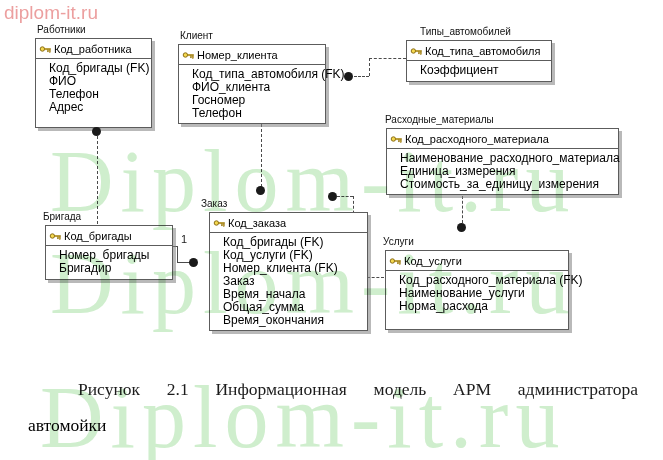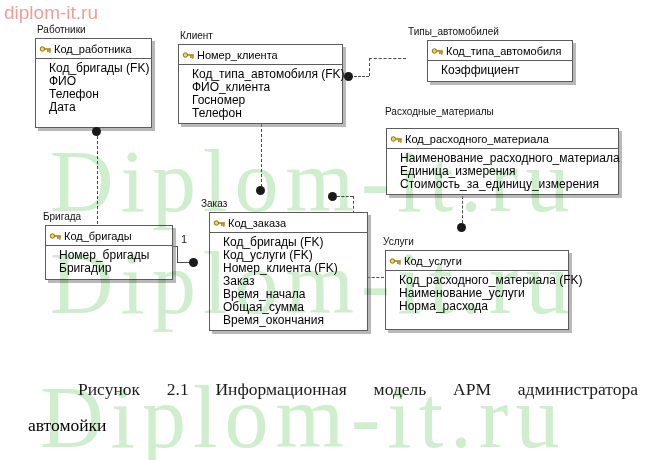--- a/index.html
+++ b/index.html
@@ -66,64 +66,64 @@
           <rect x="8.4" y="6.8" width="1.1" height="2" fill="#e3bd2a" stroke="#8a6d1a" stroke-width="0.5"></rect>
           <rect x="10.2" y="6.8" width="1.1" height="2.6" fill="#e3bd2a" stroke="#8a6d1a" stroke-width="0.5"></rect>
         </svg>
       </span>
       <span>Код_работника</span>
     </div>
     <div class="attrs">
       <div class="attr">Код_бригады (FK)</div>
       <div class="attr">ФИО</div>
       <div class="attr">Телефон</div>
-      <div class="attr">Дата</div>
+      <div class="attr">Адрес</div>
     </div>
   </div>
 
   <div class="entity-label" style="left:180px;top:30px">Клиент</div>
-  <div class="entity" style="left:178px;top:44px;width:165px;min-height:79px">
+  <div class="entity" style="left:178px;top:44px;width:148px;min-height:79px">
     <div class="title-row">
       <span class="key-icon">
         <svg width="12" height="12" viewBox="0 0 12 12">
           <circle cx="3.4" cy="6" r="2.2" fill="#f5d94e" stroke="#8a6d1a" stroke-width="1"></circle>
           <rect x="5.2" y="5.3" width="6.2" height="1.5" fill="#e3bd2a" stroke="#8a6d1a" stroke-width="0.5"></rect>
           <rect x="8.4" y="6.8" width="1.1" height="2" fill="#e3bd2a" stroke="#8a6d1a" stroke-width="0.5"></rect>
           <rect x="10.2" y="6.8" width="1.1" height="2.6" fill="#e3bd2a" stroke="#8a6d1a" stroke-width="0.5"></rect>
         </svg>
       </span>
       <span>Номер_клиента</span>
     </div>
     <div class="attrs">
       <div class="attr">Код_типа_автомобиля (FK)</div>
       <div class="attr">ФИО_клиента</div>
       <div class="attr">Госномер</div>
       <div class="attr">Телефон</div>
     </div>
   </div>
 
-  <div class="entity-label" style="left:408px;top:26px">Типы_автомобилей</div>
-  <div class="entity" style="left:427px;top:40px;width:146px;min-height:42px">
+  <div class="entity-label" style="left:420px;top:26px">Типы_автомобилей</div>
+  <div class="entity" style="left:406px;top:40px;width:146px;min-height:42px">
     <div class="title-row">
       <span class="key-icon">
         <svg width="12" height="12" viewBox="0 0 12 12">
           <circle cx="3.4" cy="6" r="2.2" fill="#f5d94e" stroke="#8a6d1a" stroke-width="1"></circle>
           <rect x="5.2" y="5.3" width="6.2" height="1.5" fill="#e3bd2a" stroke="#8a6d1a" stroke-width="0.5"></rect>
           <rect x="8.4" y="6.8" width="1.1" height="2" fill="#e3bd2a" stroke="#8a6d1a" stroke-width="0.5"></rect>
           <rect x="10.2" y="6.8" width="1.1" height="2.6" fill="#e3bd2a" stroke="#8a6d1a" stroke-width="0.5"></rect>
         </svg>
       </span>
       <span>Код_типа_автомобиля</span>
     </div>
     <div class="attrs">
       <div class="attr">Коэффициент</div>
     </div>
   </div>
 
-  <div class="entity-label" style="left:385px;top:106px">Расходные_материалы</div>
+  <div class="entity-label" style="left:385px;top:114px">Расходные_материалы</div>
   <div class="entity" style="left:386px;top:128px;width:233px;min-height:67px">
     <div class="title-row">
       <span class="key-icon">
         <svg width="12" height="12" viewBox="0 0 12 12">
           <circle cx="3.4" cy="6" r="2.2" fill="#f5d94e" stroke="#8a6d1a" stroke-width="1"></circle>
           <rect x="5.2" y="5.3" width="6.2" height="1.5" fill="#e3bd2a" stroke="#8a6d1a" stroke-width="0.5"></rect>
           <rect x="8.4" y="6.8" width="1.1" height="2" fill="#e3bd2a" stroke="#8a6d1a" stroke-width="0.5"></rect>
           <rect x="10.2" y="6.8" width="1.1" height="2.6" fill="#e3bd2a" stroke="#8a6d1a" stroke-width="0.5"></rect>
         </svg>
       </span>

